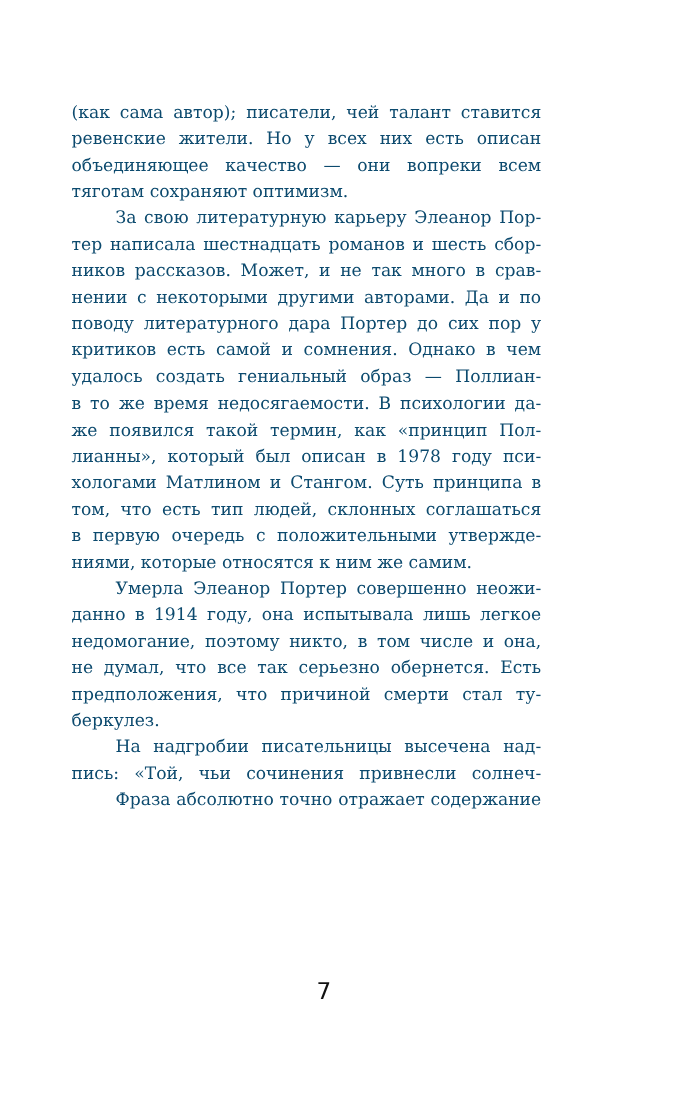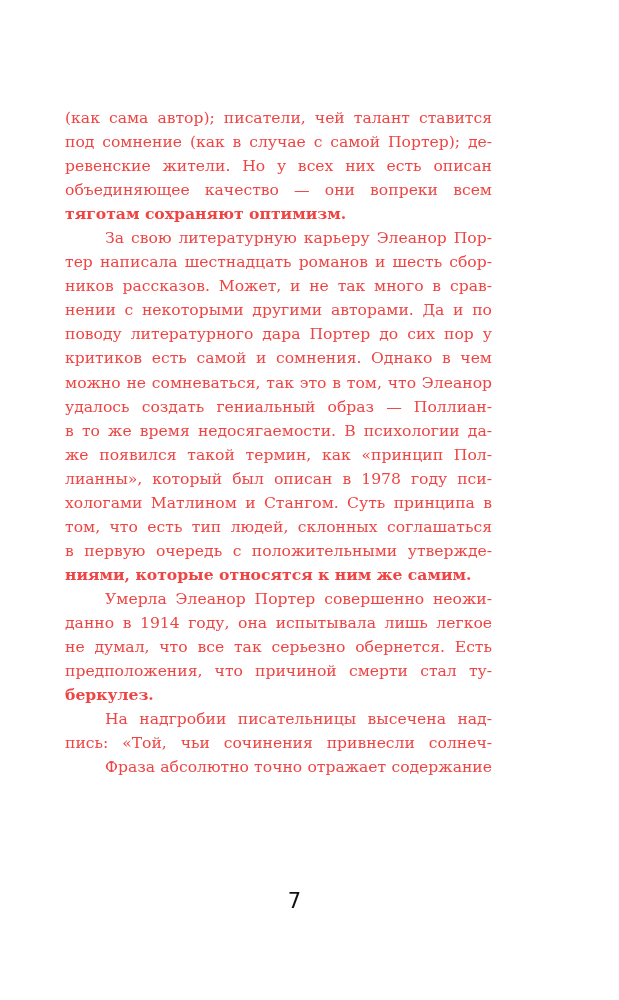--- a/index.html
+++ b/index.html
@@ -14,23 +14,22 @@
       overflow: hidden;
     }
     .page-text {
       position: absolute;
       left: 65px;
       top: 90px;
       width: 427px;
       font-family: "DejaVu Serif", "Liberation Serif", serif;
       font-size: 15.6px;
       line-height: 24.05px;
-      color: #ef4444;
+      color: #0c4a6e;
       text-align: justify;
-      margin-top: 16px;
     }
     .para {
       margin: 0;
       text-indent: 0;
     }
     .line {
       display: block;
       text-align: justify;
       text-align-last: justify;
       white-space: nowrap;
@@ -40,21 +39,20 @@
       text-align-last: left;
     }
     .line-inner {
       display: inline-block;
       width: 100%;
       text-align: justify;
       text-align-last: justify;
     }
     .line.last .line-inner {
       text-align-last: left;
-      font-weight: bold;
     }
     .line.first-indent .line-inner {
       padding-left: 40px;
       box-sizing: border-box;
     }
     .page-number {
       position: absolute;
       left: 0;
       width: 100%;
       top: 889px;
@@ -65,45 +63,44 @@
       padding-right: 30px;
       box-sizing: border-box;
     }
   </style>
 </head>
 <body>
 
 <div class="page-text" id="page-body">
     <div class="para">
       <span class="line"><span class="line-inner">(как сама автор); писатели, чей талант ставится</span></span>
-      <span class="line"><span class="line-inner">под сомнение (как в случае с самой Портер); де-</span></span>
       <span class="line"><span class="line-inner">ревенские жители. Но у всех них есть описан</span></span>
       <span class="line"><span class="line-inner">объединяющее качество — они вопреки всем</span></span>
       <span class="line last"><span class="line-inner">тяготам сохраняют оптимизм.</span></span>
     </div>
     <div class="para">
       <span class="line first-indent"><span class="line-inner">За свою литературную карьеру Элеанор Пор-</span></span>
       <span class="line"><span class="line-inner">тер написала шестнадцать романов и шесть сбор-</span></span>
       <span class="line"><span class="line-inner">ников рассказов. Может, и не так много в срав-</span></span>
       <span class="line"><span class="line-inner">нении с некоторыми другими авторами. Да и по</span></span>
       <span class="line"><span class="line-inner">поводу литературного дара Портер до сих пор у</span></span>
       <span class="line"><span class="line-inner">критиков есть самой и сомнения. Однако в чем</span></span>
-      <span class="line"><span class="line-inner">можно не сомневаться, так это в том, что Элеанор</span></span>
       <span class="line"><span class="line-inner">удалось создать гениальный образ — Поллиан-</span></span>
       <span class="line"><span class="line-inner">в то же время недосягаемости. В психологии да-</span></span>
       <span class="line"><span class="line-inner">же появился такой термин, как «принцип Пол-</span></span>
       <span class="line"><span class="line-inner">лианны», который был описан в 1978 году пси-</span></span>
       <span class="line"><span class="line-inner">хологами Матлином и Стангом. Суть принципа в</span></span>
       <span class="line"><span class="line-inner">том, что есть тип людей, склонных соглашаться</span></span>
       <span class="line"><span class="line-inner">в первую очередь с положительными утвержде-</span></span>
       <span class="line last"><span class="line-inner">ниями, которые относятся к ним же самим.</span></span>
     </div>
     <div class="para">
       <span class="line first-indent"><span class="line-inner">Умерла Элеанор Портер совершенно неожи-</span></span>
       <span class="line"><span class="line-inner">данно в 1914 году, она испытывала лишь легкое</span></span>
+      <span class="line"><span class="line-inner">недомогание, поэтому никто, в том числе и она,</span></span>
       <span class="line"><span class="line-inner">не думал, что все так серьезно обернется. Есть</span></span>
       <span class="line"><span class="line-inner">предположения, что причиной смерти стал ту-</span></span>
       <span class="line last"><span class="line-inner">беркулез.</span></span>
     </div>
     <div class="para">
       <span class="line first-indent"><span class="line-inner">На надгробии писательницы высечена над-</span></span>
       <span class="line"><span class="line-inner">пись: «Той, чьи сочинения привнесли солнеч-</span></span>
     </div>
     <div class="para">
       <span class="line first-indent"><span class="line-inner">Фраза абсолютно точно отражает содержание</span></span>

